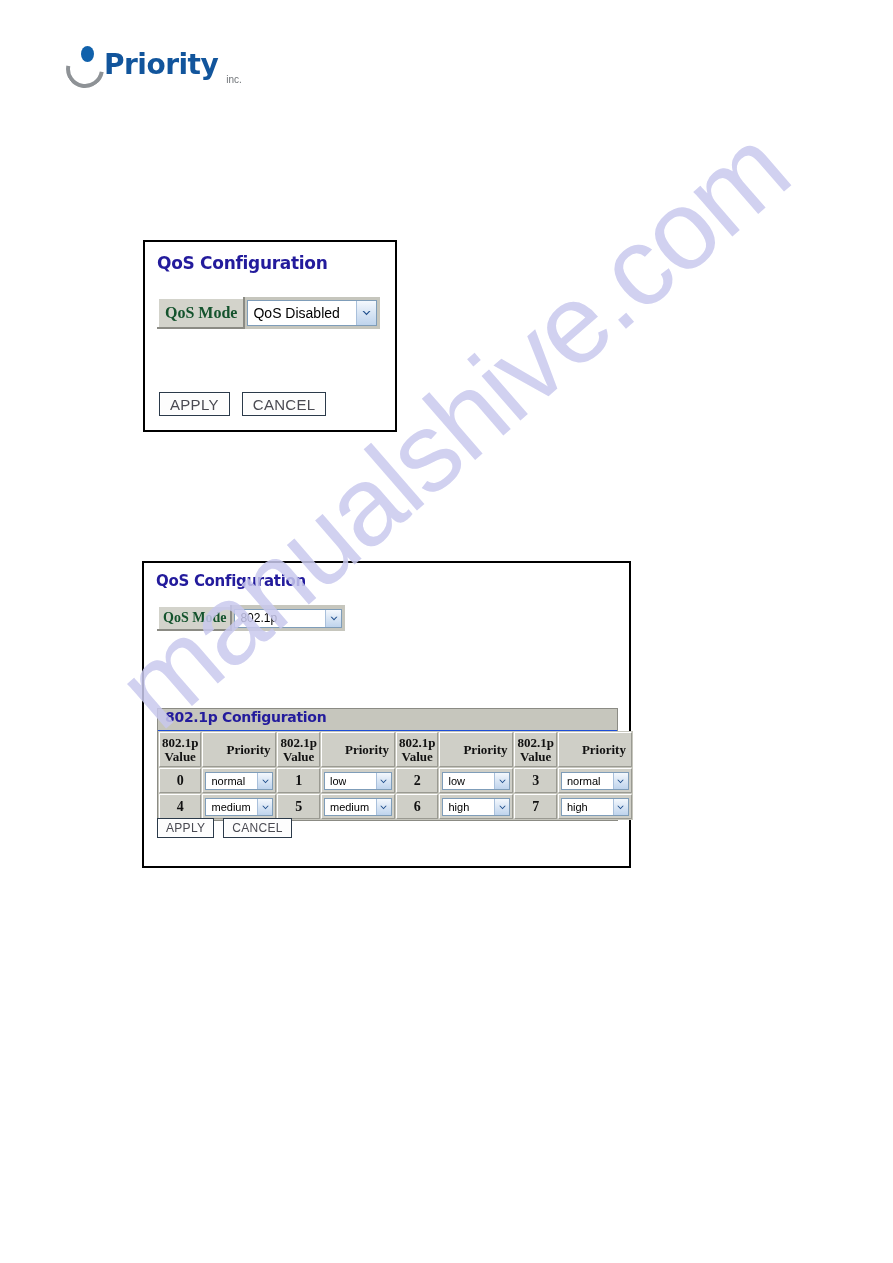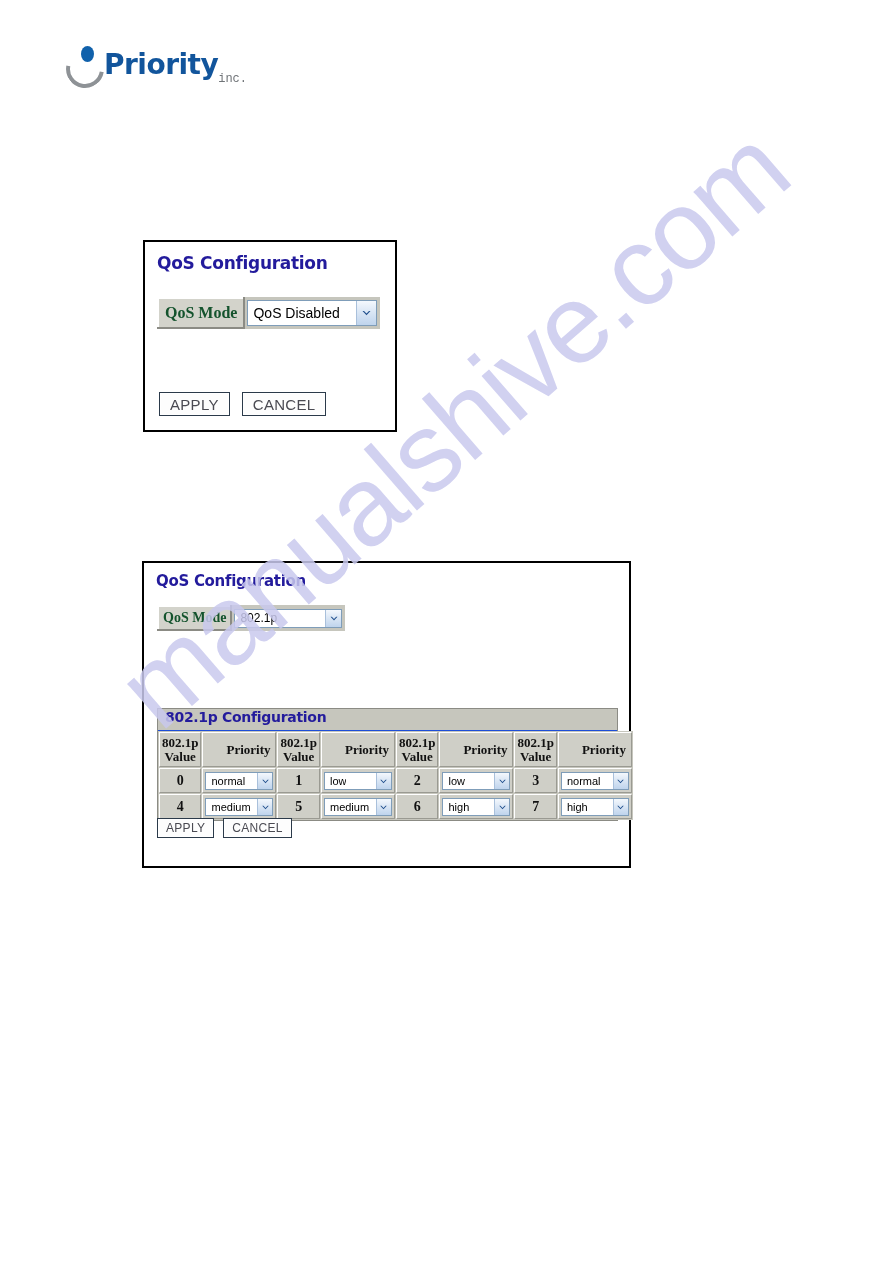--- a/index.html
+++ b/index.html
@@ -80,25 +80,25 @@
   }
   #logo .wordmark {
     font-family: "DejaVu Sans", sans-serif;
     font-size: 28px;
     font-weight: bold;
     color: #12559c;
     letter-spacing: -0.5px;
     line-height: 1;
   }
   #logo .suffix {
-    font-family: Liberation Mono, monospace;
-    font-size: 12px;
+    font-family: Liberation Sans, sans-serif;
+    font-size: 10px;
     color: #6f7377;
     align-self: flex-end;
-    margin-left: 0;
+    margin-left: 8px;
     margin-bottom: 3px;
     line-height: 1;
   }
 
   
   .panel {
     position: absolute;
     background: #ffffff;
     border: 2px solid #000000;
     box-sizing: border-box;

